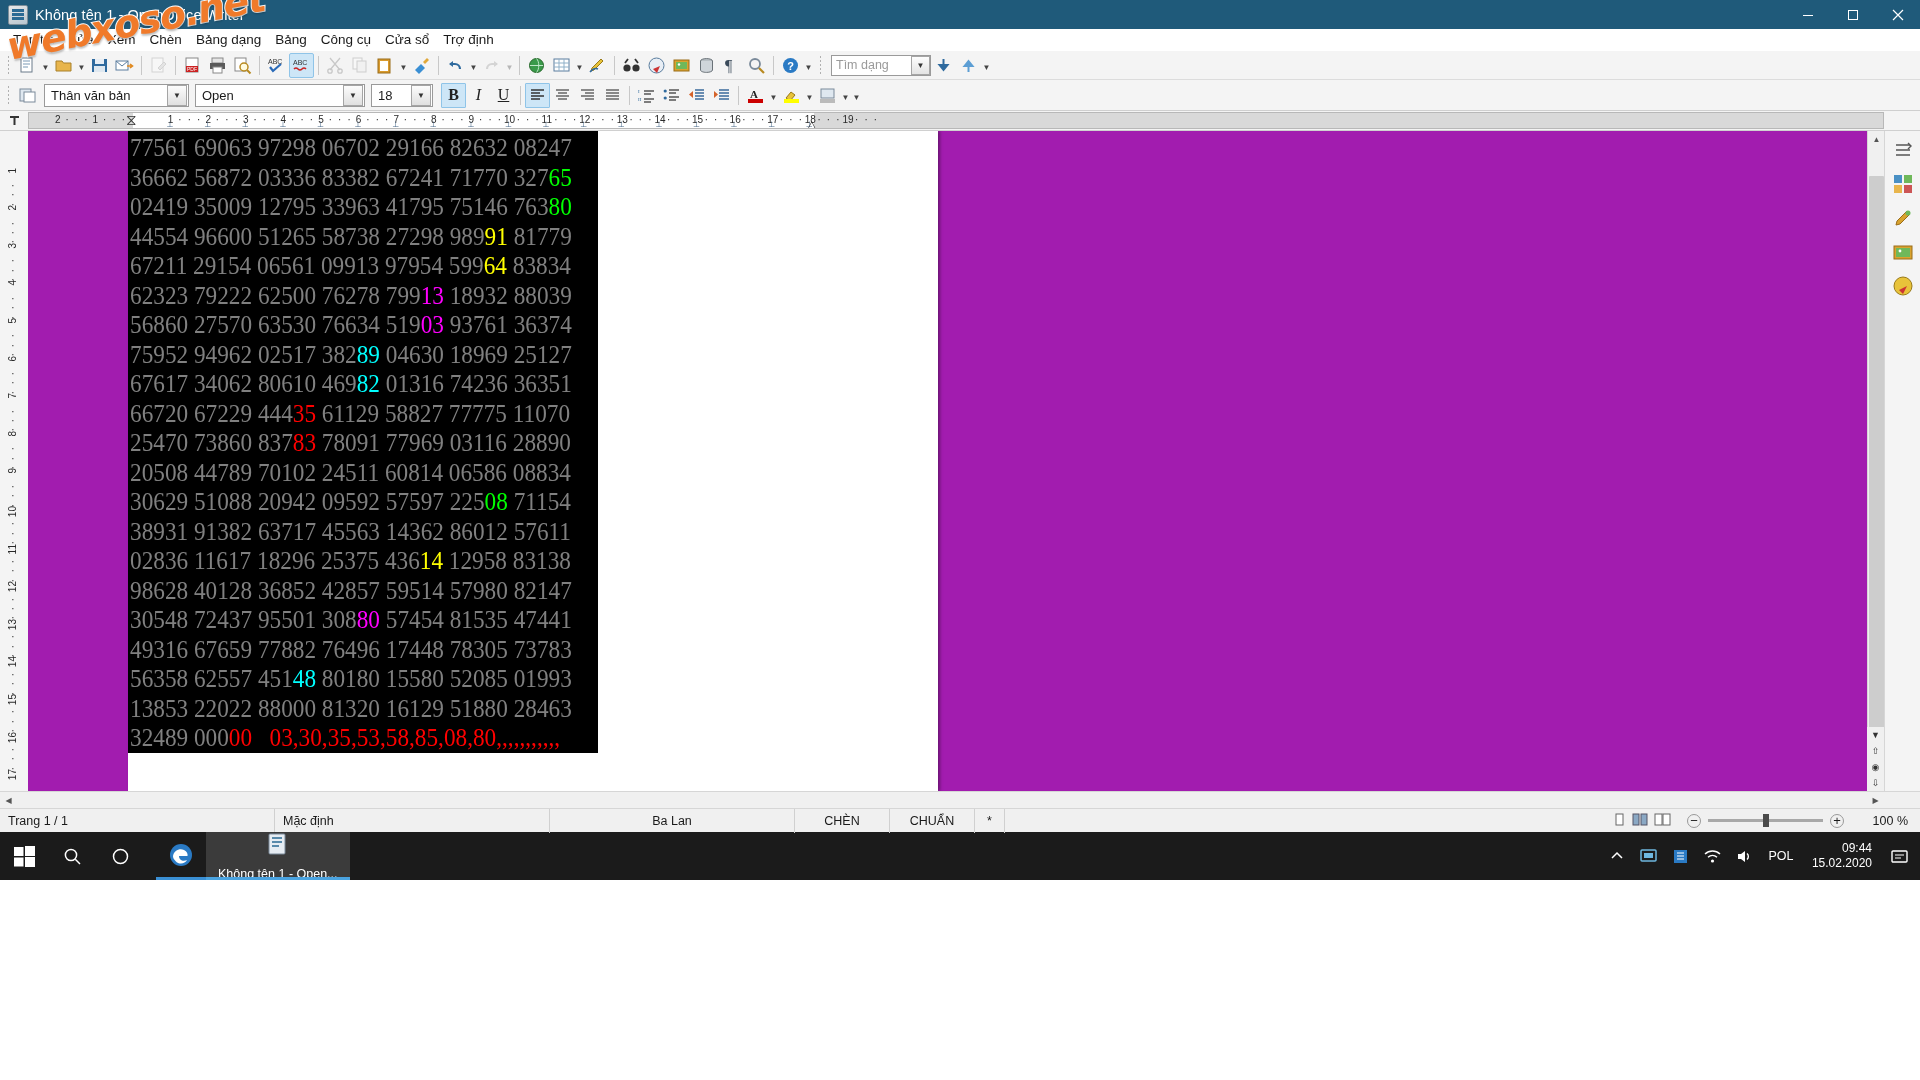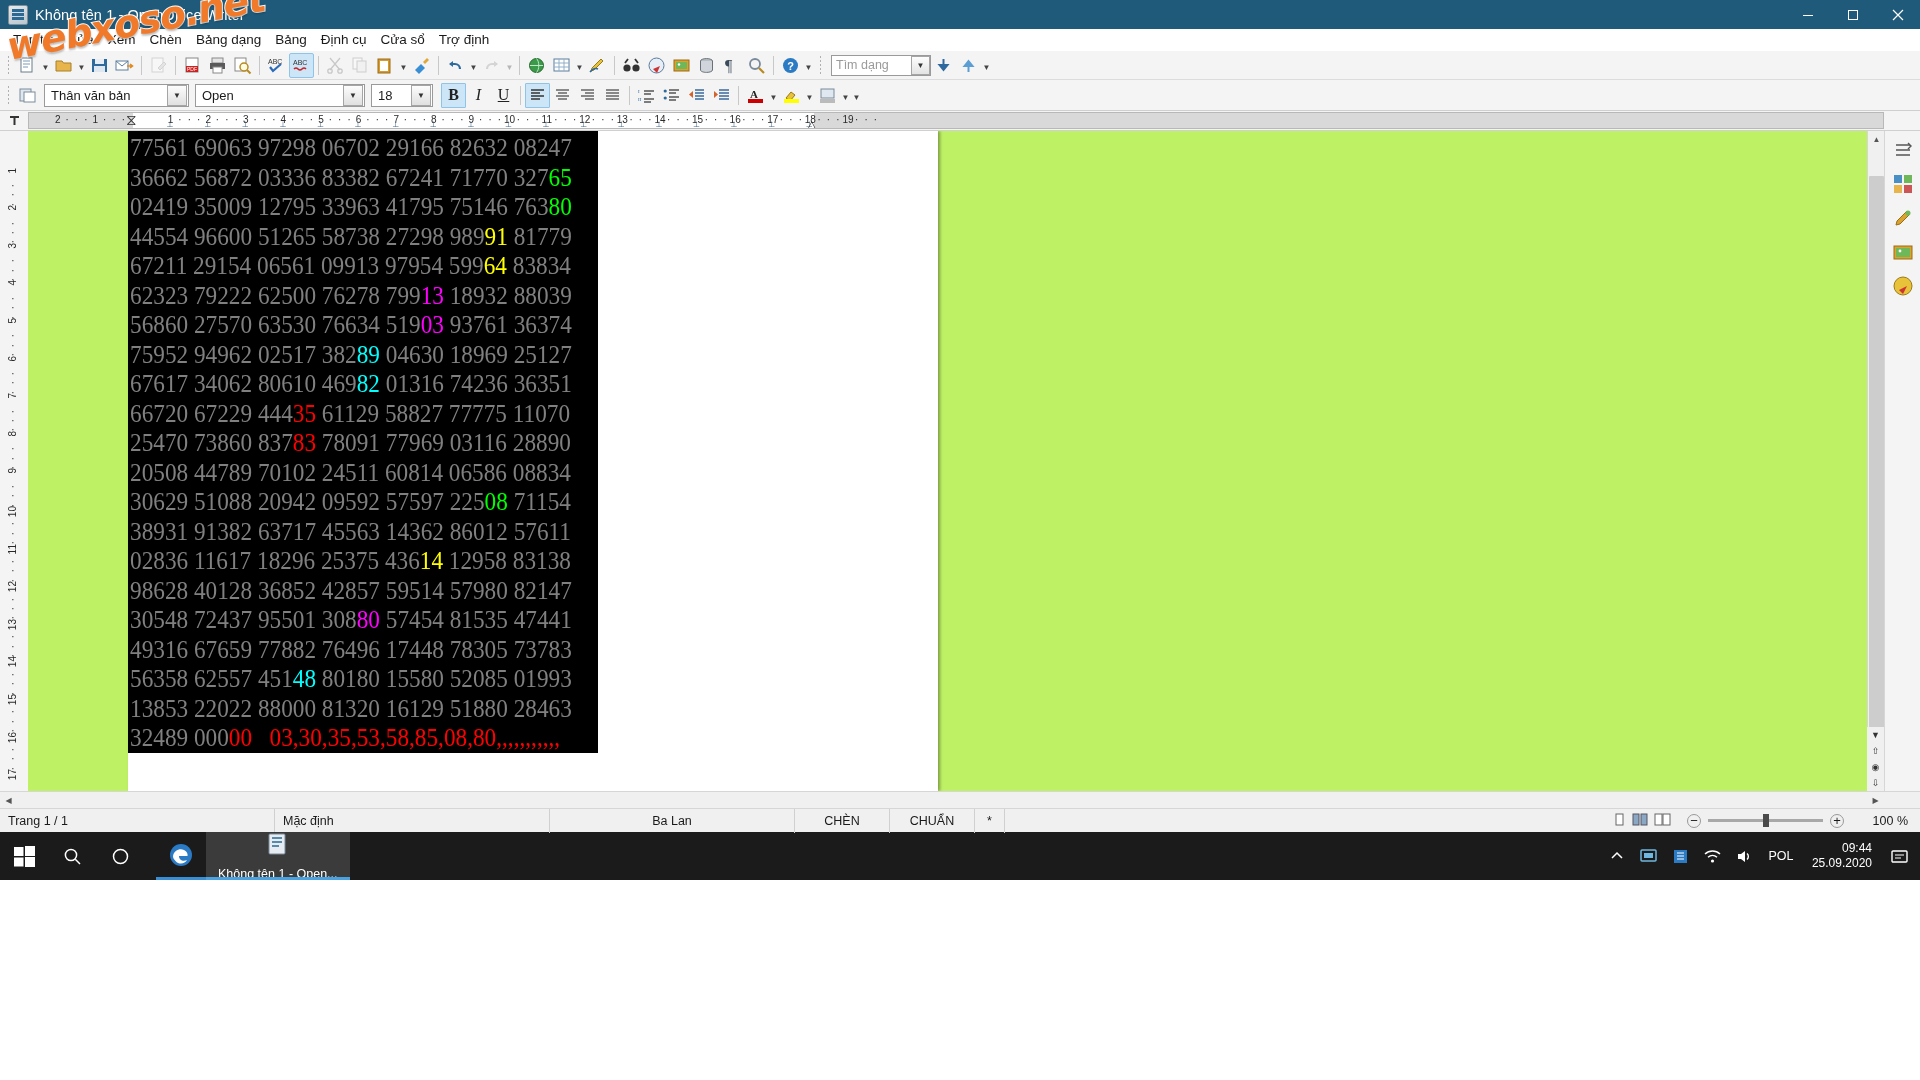--- a/index.html
+++ b/index.html
@@ -101,21 +101,21 @@
   .rulerrow { height: 20px; background: #f4f4f4; display: flex; align-items: center;
      border-bottom: 1px solid #d0d0d0; }
   .rulercorner { width: 28px; height: 20px; display: flex; align-items: center;
      justify-content: center; font-size: 11px; color: #333; }
   .hruler { position: relative; height: 17px; background: #fff; flex: 1;
      border: 1px solid #b8b8b8; overflow: hidden; font-size: 10px; color: #333; }
 
   
   .workarea { display: flex; height: 660px; }
   .vruler { width: 28px; background: #f4f4f4; position: relative; font-size: 10px; color: #333; }
-  .docarea { flex: 1; background: #bef264; position: relative; overflow: hidden; }
+  .docarea { flex: 1; background: #a21caf; position: relative; overflow: hidden; }
   .page { position: absolute; left: 100px; top: 0; width: 810px; height: 660px;
      background: #ffffff; box-shadow: 2px 0 3px rgba(0,0,0,.35); }
   .blackblock { position: absolute; left: 0px; top: 0px; width: 470px;
      background: #000000; padding: 0; }
   .numline { color: #808080; font-family: "Liberation Serif", serif;
      font-size: 25px; line-height: 29.5px; white-space: pre;
      letter-spacing: 0px; font-stretch: condensed; transform: scaleX(0.93);
      transform-origin: left center; }
 
   .docscroll { position: absolute; right: 0; top: 0; width: 17px; height: 660px;
@@ -193,21 +193,21 @@
 </div>
 <div class="watermark">webxoso.net</div>
 
 <div class="menubar">
   <div class="menuitem">Tập tin</div>
   <div class="menuitem">Sửa</div>
   <div class="menuitem">Xem</div>
   <div class="menuitem">Chèn</div>
   <div class="menuitem">Bảng dạng</div>
   <div class="menuitem">Bảng</div>
-  <div class="menuitem">Định cụ</div>
+  <div class="menuitem">Công cụ</div>
   <div class="menuitem">Cửa sổ</div>
   <div class="menuitem">Trợ định</div>
 </div>
 
 <div class="toolbar">
   <div class="grip"></div>
 
   <div class="tbtn">
     <svg width="19" height="19" viewBox="0 0 19 19">
         <rect x="3" y="2" width="11" height="14" fill="#fff" stroke="#6b7b8a"></rect>
@@ -880,21 +880,21 @@
     </div>
     <div class="trayicon">
       <svg width="19" height="19" viewBox="0 0 19 19">
           <path d="M3 7h3l4-3v11l-4-3H3z" fill="#fff"></path>
           <path d="M12 6.5a4 4 0 0 1 0 6" fill="none" stroke="#fff" stroke-width="1.4"></path>
         </svg>
     </div>
     <div class="trayicon" style="width:38px;font-size:12.5px;">POL</div>
     <div class="clock">
       <span>09:44</span>
-      <span>25.09.2020</span>
+      <span>15.02.2020</span>
     </div>
     <div class="trayicon">
       <svg width="19" height="19" viewBox="0 0 19 19">
           <rect x="2" y="4" width="15" height="11" rx="1" fill="none" stroke="#fff" stroke-width="1.4"></rect>
           <path d="M5 8h9M5 11h6" stroke="#fff" stroke-width="1.2"></path>
         </svg>
     </div>
   </div>
 </div>
 

